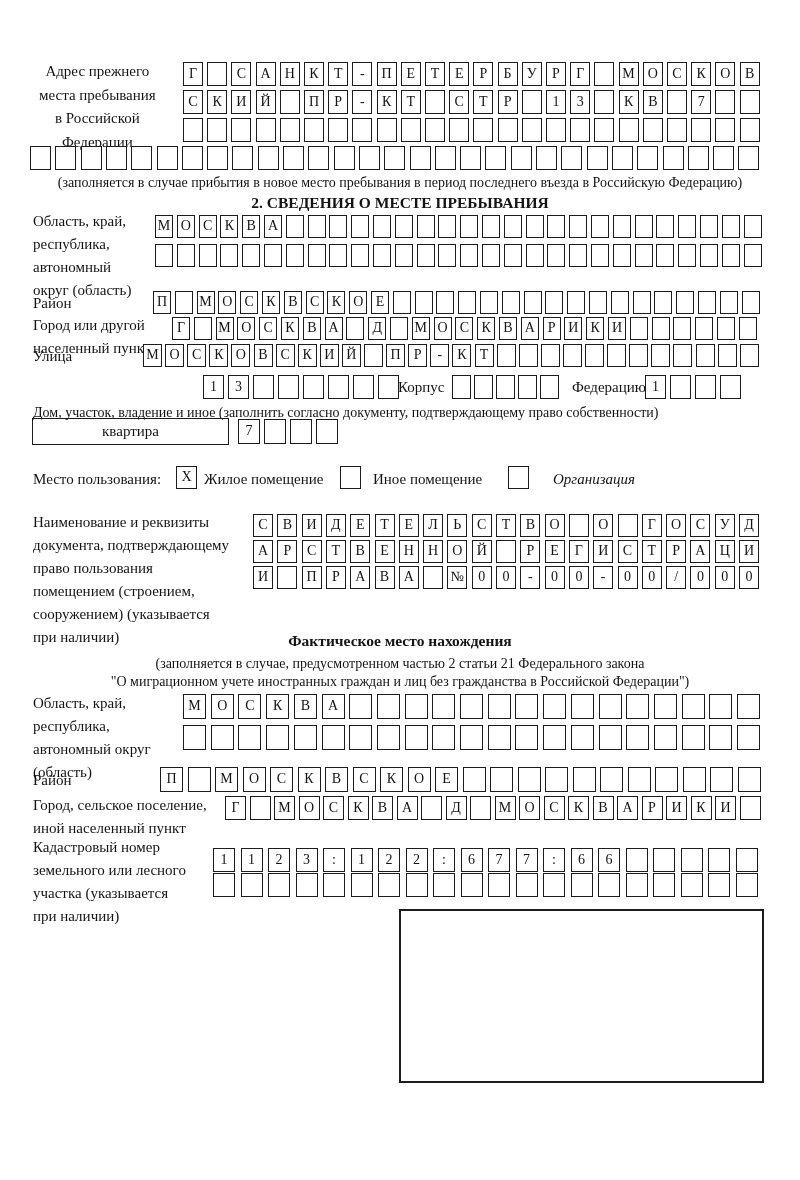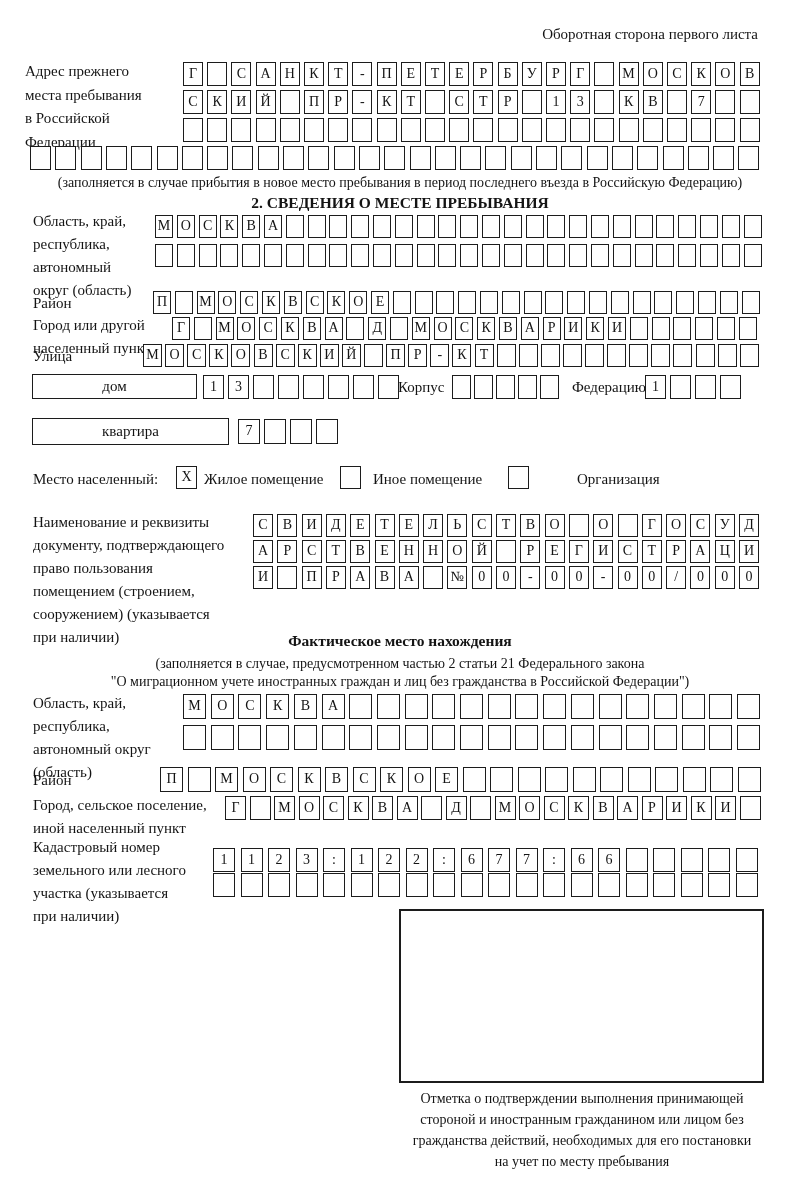--- a/index.html
+++ b/index.html
@@ -28,55 +28,54 @@
     position:absolute; box-sizing:border-box; border:1.7px solid #1c1c1c;
     text-align:center; font-size:15px;
   }
   .bigbox { position:absolute; box-sizing:border-box; border:2px solid #1c1c1c; background:#fff; }
 </style>
 </head>
 <body>
 
 <div class="page">
 
-  <div class="lbl" style="top:23px; right:42px; left:auto; white-space:nowrap;">Оборотная сторона первого листа</div>
-
-  <div class="lbl" style="left:25px; top:60px; line-height:23.5px;">Адрес прежнего
+
+  <div class="lbl" style="left:39px; top:60px; line-height:23.5px;text-align:center;">Адрес прежнего
 места пребывания
 в Российской
 Федерации</div>
   <div class="lbl small center" style="top:171px;">(заполняется в случае прибытия в новое место пребывания в период последнего въезда в Российскую Федерацию)</div>
 
   <div class="lbl center bold" style="top:191px; font-size:15.5px;">2. СВЕДЕНИЯ О МЕСТЕ ПРЕБЫВАНИЯ</div>
 
   <div class="lbl" style="left:33px; top:210px;">Область, край,
 республика,
 автономный
 округ (область)</div>
   <div class="lbl" style="left:33px; top:292px;">Район</div>
   <div class="lbl" style="left:33px; top:314px;">Город или другой
 населенный пункт</div>
   <div class="lbl" style="left:33px; top:345px;">Улица</div>
 
-  <div class="rect" style="left:32px; top:374px; width:165px; height:25px; line-height:23px;">дом</div>
   <div class="lbl" style="left:398px; top:376px; white-space:nowrap;">Корпус</div>
   <div class="lbl" style="left:572px; top:376px; white-space:nowrap;">Федерацию</div>
+  <div class="lbl small" style="left:33px; top:401px; white-space:nowrap;">Дом, участок, владение и иное (заполнить согласно документу, подтверждающему право собственности)</div>
 
   <div class="rect" style="left:32px; top:418px; width:197px; height:27px; line-height:25px;">квартира</div>
 
-  <div class="lbl" style="left:33px; top:468px; white-space:nowrap;">Место населенный:</div>
+  <div class="lbl" style="left:33px; top:468px; white-space:nowrap;">Место пользования:</div>
   <span class="chk" style="left:176px; top:466px;">X</span>
   <div class="lbl" style="left:204px; top:468px; white-space:nowrap;">Жилое помещение</div>
   <span class="chk" style="left:340px; top:466px;"></span>
   <div class="lbl" style="left:373px; top:468px; white-space:nowrap;">Иное помещение</div>
   <span class="chk" style="left:508px; top:466px;"></span>
-  <div class="lbl" style="left:577px; top:468px; white-space:nowrap;">Организация</div>
+  <div class="lbl" style="left:553px; top:468px; white-space:nowrap;font-style:italic;">Организация</div>
 
   <div class="lbl" style="left:33px; top:511px;">Наименование и реквизиты
-документу, подтверждающего
+документа, подтверждающему
 право пользования
 помещением (строением,
 сооружением) (указывается
 при наличии)</div>
 
   <div class="lbl center bold" style="top:629px; font-size:15.5px;">Фактическое место нахождения</div>
   <div class="lbl small center" style="top:652px;">(заполняется в случае, предусмотренном частью 2 статьи 21 Федерального закона</div>
   <div class="lbl small center" style="top:670px;">"О миграционном учете иностранных граждан и лиц без гражданства в Российской Федерации")</div>
 
   <div class="lbl" style="left:33px; top:692px;">Область, край,
@@ -85,24 +84,20 @@
 (область)</div>
   <div class="lbl" style="left:33px; top:769px;">Район</div>
   <div class="lbl" style="left:33px; top:794px;">Город, сельское поселение,
 иной населенный пункт</div>
   <div class="lbl" style="left:33px; top:836px;">Кадастровый номер
 земельного или лесного
 участка (указывается
 при наличии)</div>
 
   <div class="bigbox" style="left:399px; top:909px; width:365px; height:174px;"></div>
-  <div class="lbl small" style="left:397px; top:1088px; width:370px; text-align:center; line-height:21px;">Отметка о подтверждении выполнения принимающей
-стороной и иностранным гражданином или лицом без
-гражданства действий, необходимых для его постановки
-на учет по месту пребывания</div>
 
 <div class="boxrow" style="left: 183px; top: 62px;">
       <span class="cell" style="left: 0px; width: 20px; height: 24px; line-height: 21px;">Г</span>
       <span class="cell" style="left: 24.2px; width: 20px; height: 24px; line-height: 21px;"></span>
       <span class="cell" style="left: 48.4px; width: 20px; height: 24px; line-height: 21px;">С</span>
       <span class="cell" style="left: 72.6px; width: 20px; height: 24px; line-height: 21px;">А</span>
       <span class="cell" style="left: 96.8px; width: 20px; height: 24px; line-height: 21px;">Н</span>
       <span class="cell" style="left: 121px; width: 20px; height: 24px; line-height: 21px;">К</span>
       <span class="cell" style="left: 145.2px; width: 20px; height: 24px; line-height: 21px;">Т</span>
       <span class="cell" style="left: 169.4px; width: 20px; height: 24px; line-height: 21px;">-</span>

